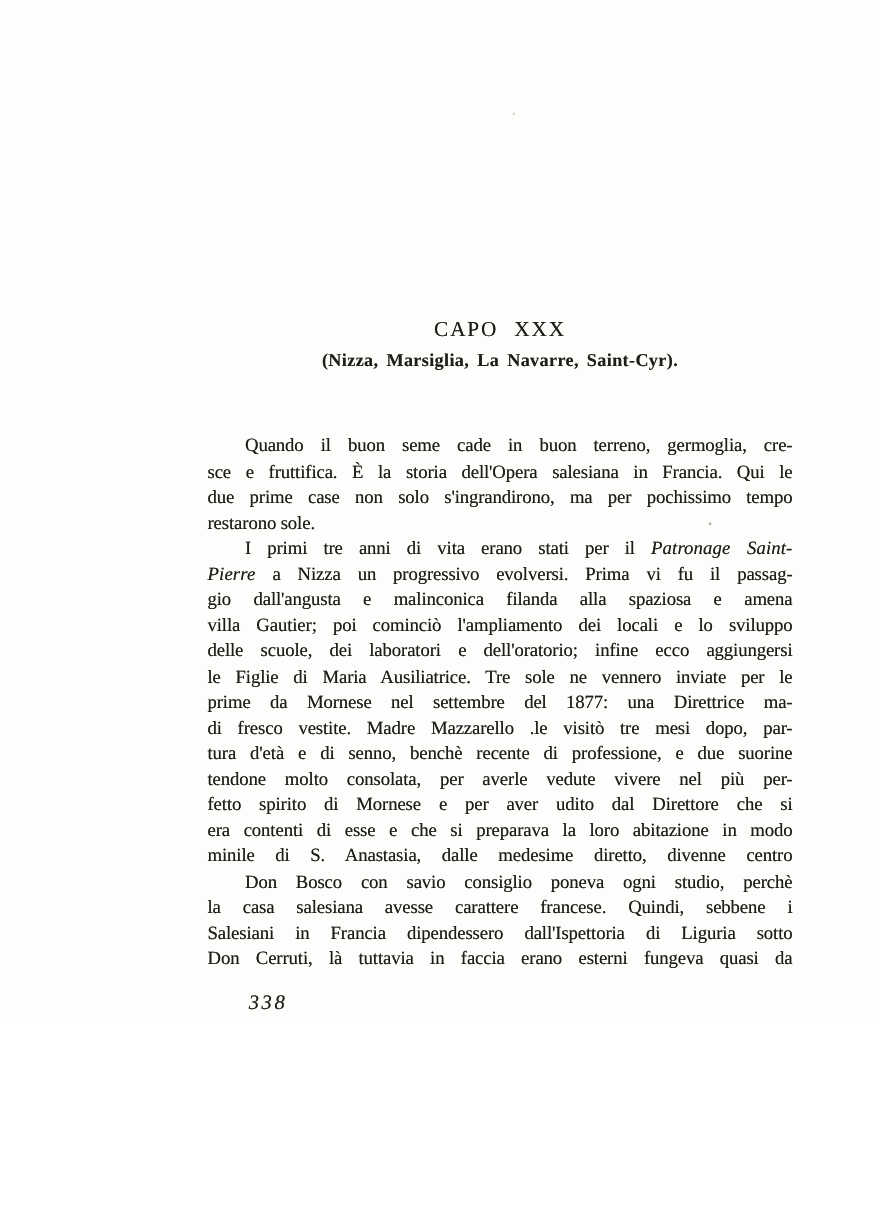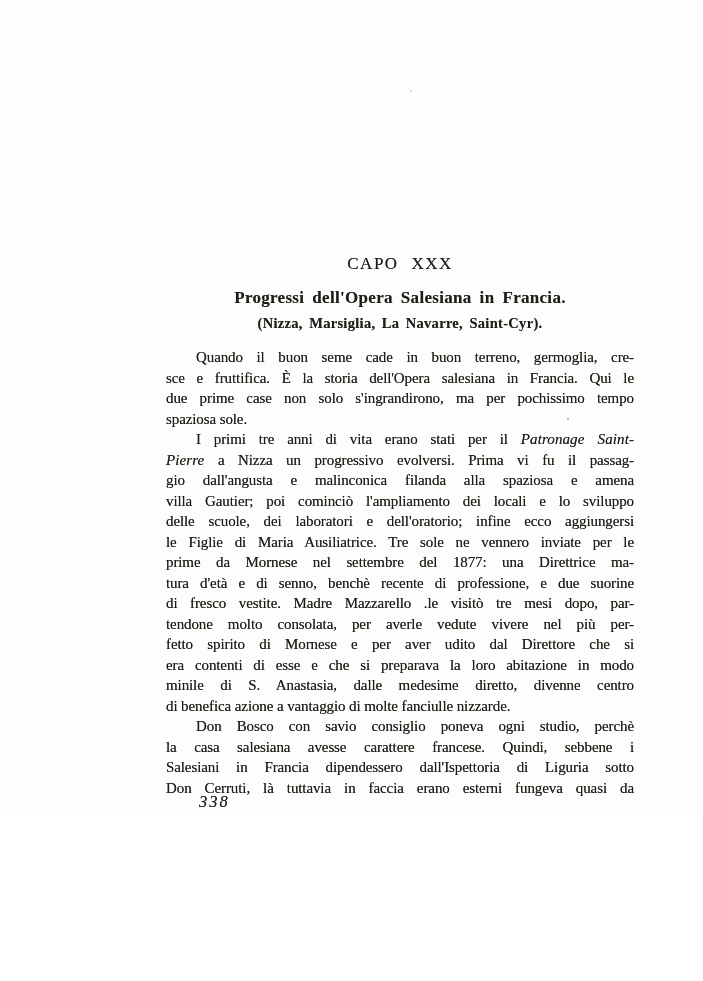--- a/index.html
+++ b/index.html
@@ -85,46 +85,44 @@
     border-radius: 50%;
   }
 </style>
 </head>
 <body>
 
 <div class="page">
 
   <div class="heading-block">
     <div class="chapter-heading">CAPO XXX</div>
-    <div class="page-title">Progressi dell'Opera Salesiana in Francia.</div>
     <div class="page-subtitle">(Nizza, Marsiglia, La Navarre, Saint-Cyr).</div>
   </div>
 
   <div class="body-text">
       <div>
         <div class="line indent"><span>Quando il buon seme cade in buon terreno, germoglia, cre-</span></div>
         <div class="line"><span>sce e fruttifica. È la storia dell'Opera salesiana in Francia. Qui le</span></div>
         <div class="line"><span>due prime case non solo s'ingrandirono, ma per pochissimo tempo</span></div>
-        <div class="line no-justify"><span>spaziosa sole.</span></div>
+        <div class="line no-justify"><span>restarono sole.</span></div>
       </div>
       <div>
         <div class="line indent"><span>I primi tre anni di vita erano stati per il </span><i>Patronage Saint-</i></div>
         <div class="line"><i>Pierre</i><span> a Nizza un progressivo evolversi. Prima vi fu il passag-</span></div>
         <div class="line"><span>gio dall'angusta e malinconica filanda alla spaziosa e amena</span></div>
         <div class="line"><span>villa Gautier; poi cominciò l'ampliamento dei locali e lo sviluppo</span></div>
         <div class="line"><span>delle scuole, dei laboratori e dell'oratorio; infine ecco aggiungersi</span></div>
         <div class="line"><span>le Figlie di Maria Ausiliatrice. Tre sole ne vennero inviate per le</span></div>
         <div class="line"><span>prime da Mornese nel settembre del 1877: una Direttrice ma-</span></div>
+        <div class="line"><span>di fresco vestite. Madre Mazzarello .le visitò tre mesi dopo, par-</span></div>
         <div class="line"><span>tura d'età e di senno, benchè recente di professione, e due suorine</span></div>
-        <div class="line"><span>di fresco vestite. Madre Mazzarello .le visitò tre mesi dopo, par-</span></div>
         <div class="line"><span>tendone molto consolata, per averle vedute vivere nel più per-</span></div>
         <div class="line"><span>fetto spirito di Mornese e per aver udito dal Direttore che si</span></div>
         <div class="line"><span>era contenti di esse e che si preparava la loro abitazione in modo</span></div>
         <div class="line"><span>minile di S. Anastasia, dalle medesime diretto, divenne centro</span></div>
-        <div class="line no-justify"><span>di benefica azione a vantaggio di molte fanciulle nizzarde.</span></div>
       </div>
       <div>
         <div class="line indent"><span>Don Bosco con savio consiglio poneva ogni studio, perchè</span></div>
         <div class="line"><span>la casa salesiana avesse carattere francese. Quindi, sebbene i</span></div>
         <div class="line"><span>Salesiani in Francia dipendessero dall'Ispettoria di Liguria sotto</span></div>
         <div class="line"><span>Don Cerruti, là tuttavia in faccia erano esterni fungeva quasi da</span></div>
       </div>
     </div>
 
   <div class="page-number">338</div>

